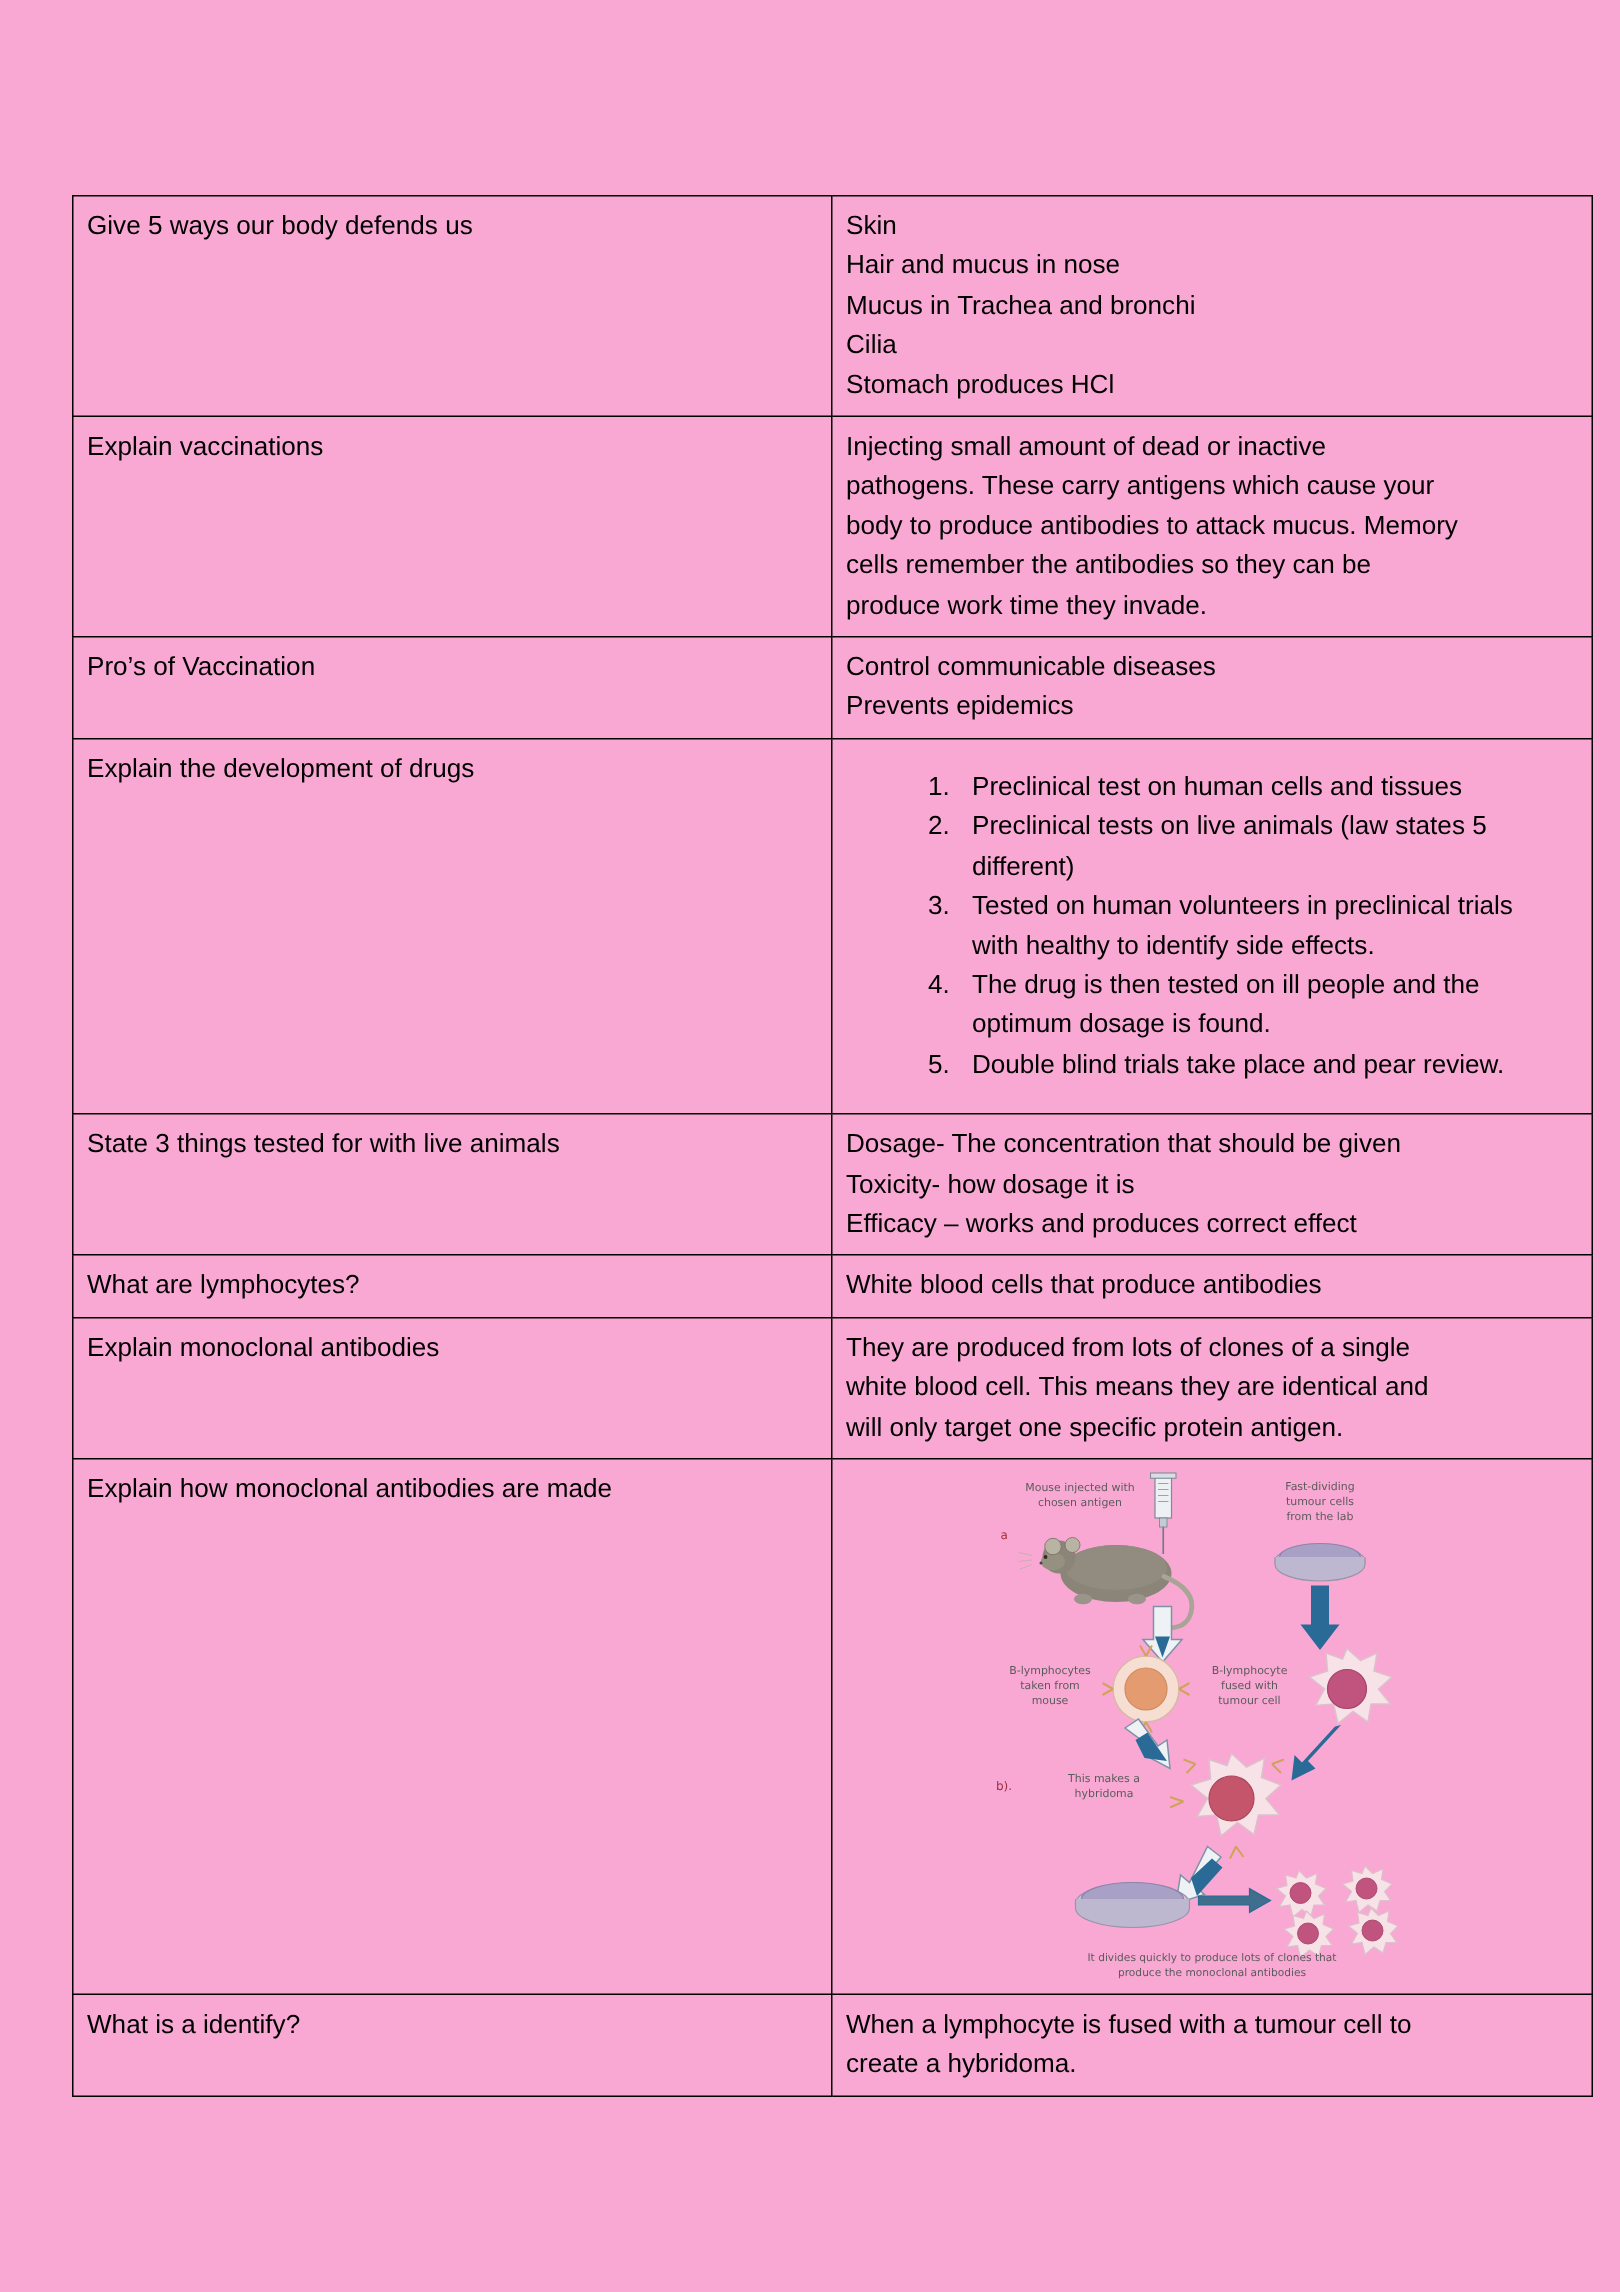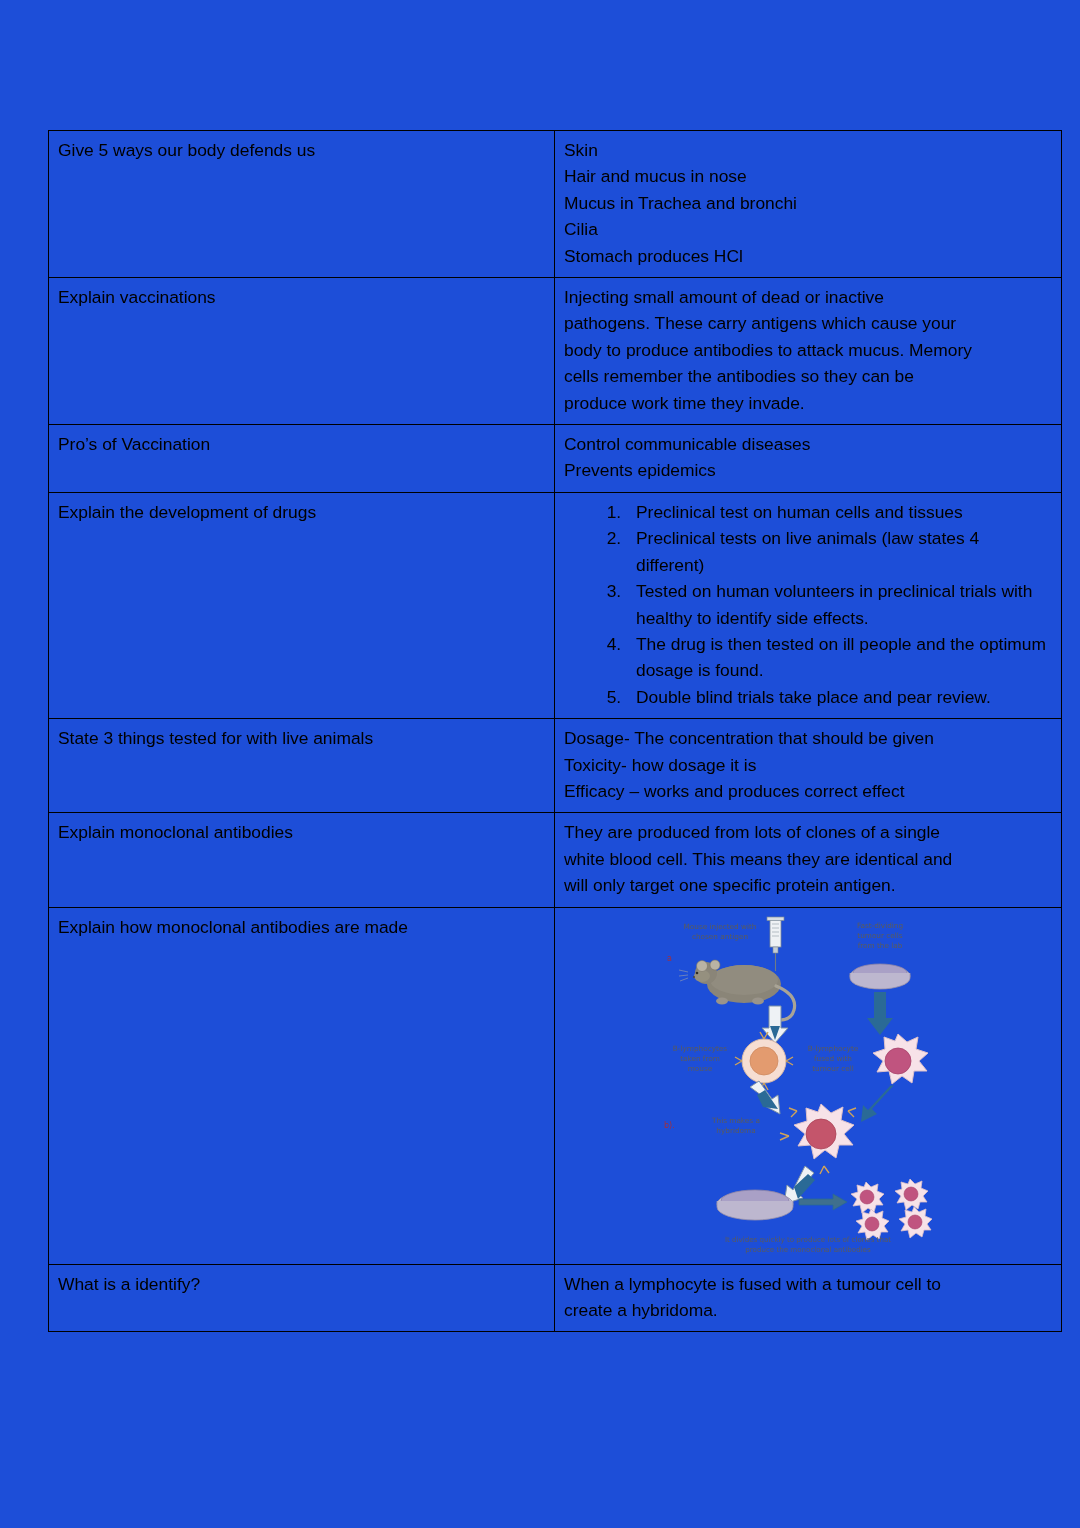--- a/index.html
+++ b/index.html
@@ -13,42 +13,42 @@
     font-family: "Liberation Sans", sans-serif;
     color: #000000;
     position: relative;
     overflow: hidden;
   }
   .page {
     position: absolute;
     left: 0; top: 0;
     width: 1080px;
     height: 1528px;
-    background: #1d4ed8;
+    background: #f9a8d4;
   }
   table.qa-table {
     position: absolute;
     left: 48px;
     top: 130px;
     width: 975px;
     border-collapse: collapse;
     table-layout: fixed;
   }
   table.qa-table td {
     border: 1.6px solid #000;
     vertical-align: top;
     padding: 6px 9px 8px 9px;
     font-size: 17.4px;
     line-height: 26.4px;
   }
   td.col-q { width: 487px; }
   td.col-a { width: 488px; }
   .line { display: block; white-space: pre-wrap; }
   ol.steps {
-    margin: 0;
+    margin: 12px;
     padding: 0 0 0 62px;
     list-style-position: outside;
   }
   ol.steps li {
     font-size: 17.4px;
     line-height: 26.4px;
     padding-left: 10px;
     margin: 0;
   }
   td.diagram-cell { padding: 0; }
@@ -105,39 +105,47 @@
       </tr>
 
 
       <tr>
         <td class="col-q">
           <span class="line">Explain the development of drugs</span>
         </td>
         <td class="col-a">
           <ol class="steps">
             <li>Preclinical test on human cells and tissues</li>
-            <li>Preclinical tests on live animals (law states 4 different)</li>
+            <li>Preclinical tests on live animals (law states 5 different)</li>
             <li>Tested on human volunteers in preclinical trials with healthy to identify side effects.</li>
             <li>The drug is then tested on ill people and the optimum dosage is found.</li>
             <li>Double blind trials take place and pear review.</li>
           </ol>
         </td>
       </tr>
 
       <tr>
         <td class="col-q">
           <span class="line">State 3 things tested for with live animals</span>
         </td>
         <td class="col-a">
           <span class="line">Dosage- The concentration that should be given</span>
           <span class="line">Toxicity- how dosage it is</span>
           <span class="line">Efficacy – works and produces correct effect</span>
         </td>
       </tr>
 
+      <tr>
+        <td class="col-q">
+          <span class="line">What are lymphocytes?</span>
+        </td>
+        <td class="col-a">
+          <span class="line">White blood cells that produce antibodies</span>
+        </td>
+      </tr>
 
       <tr>
         <td class="col-q">
           <span class="line">Explain monoclonal antibodies</span>
         </td>
         <td class="col-a">
           <span class="line">They are produced from lots of clones of a single</span>
           <span class="line">white blood cell. This means they are identical and</span>
           <span class="line">will only target one specific protein antigen.</span>
         </td>

